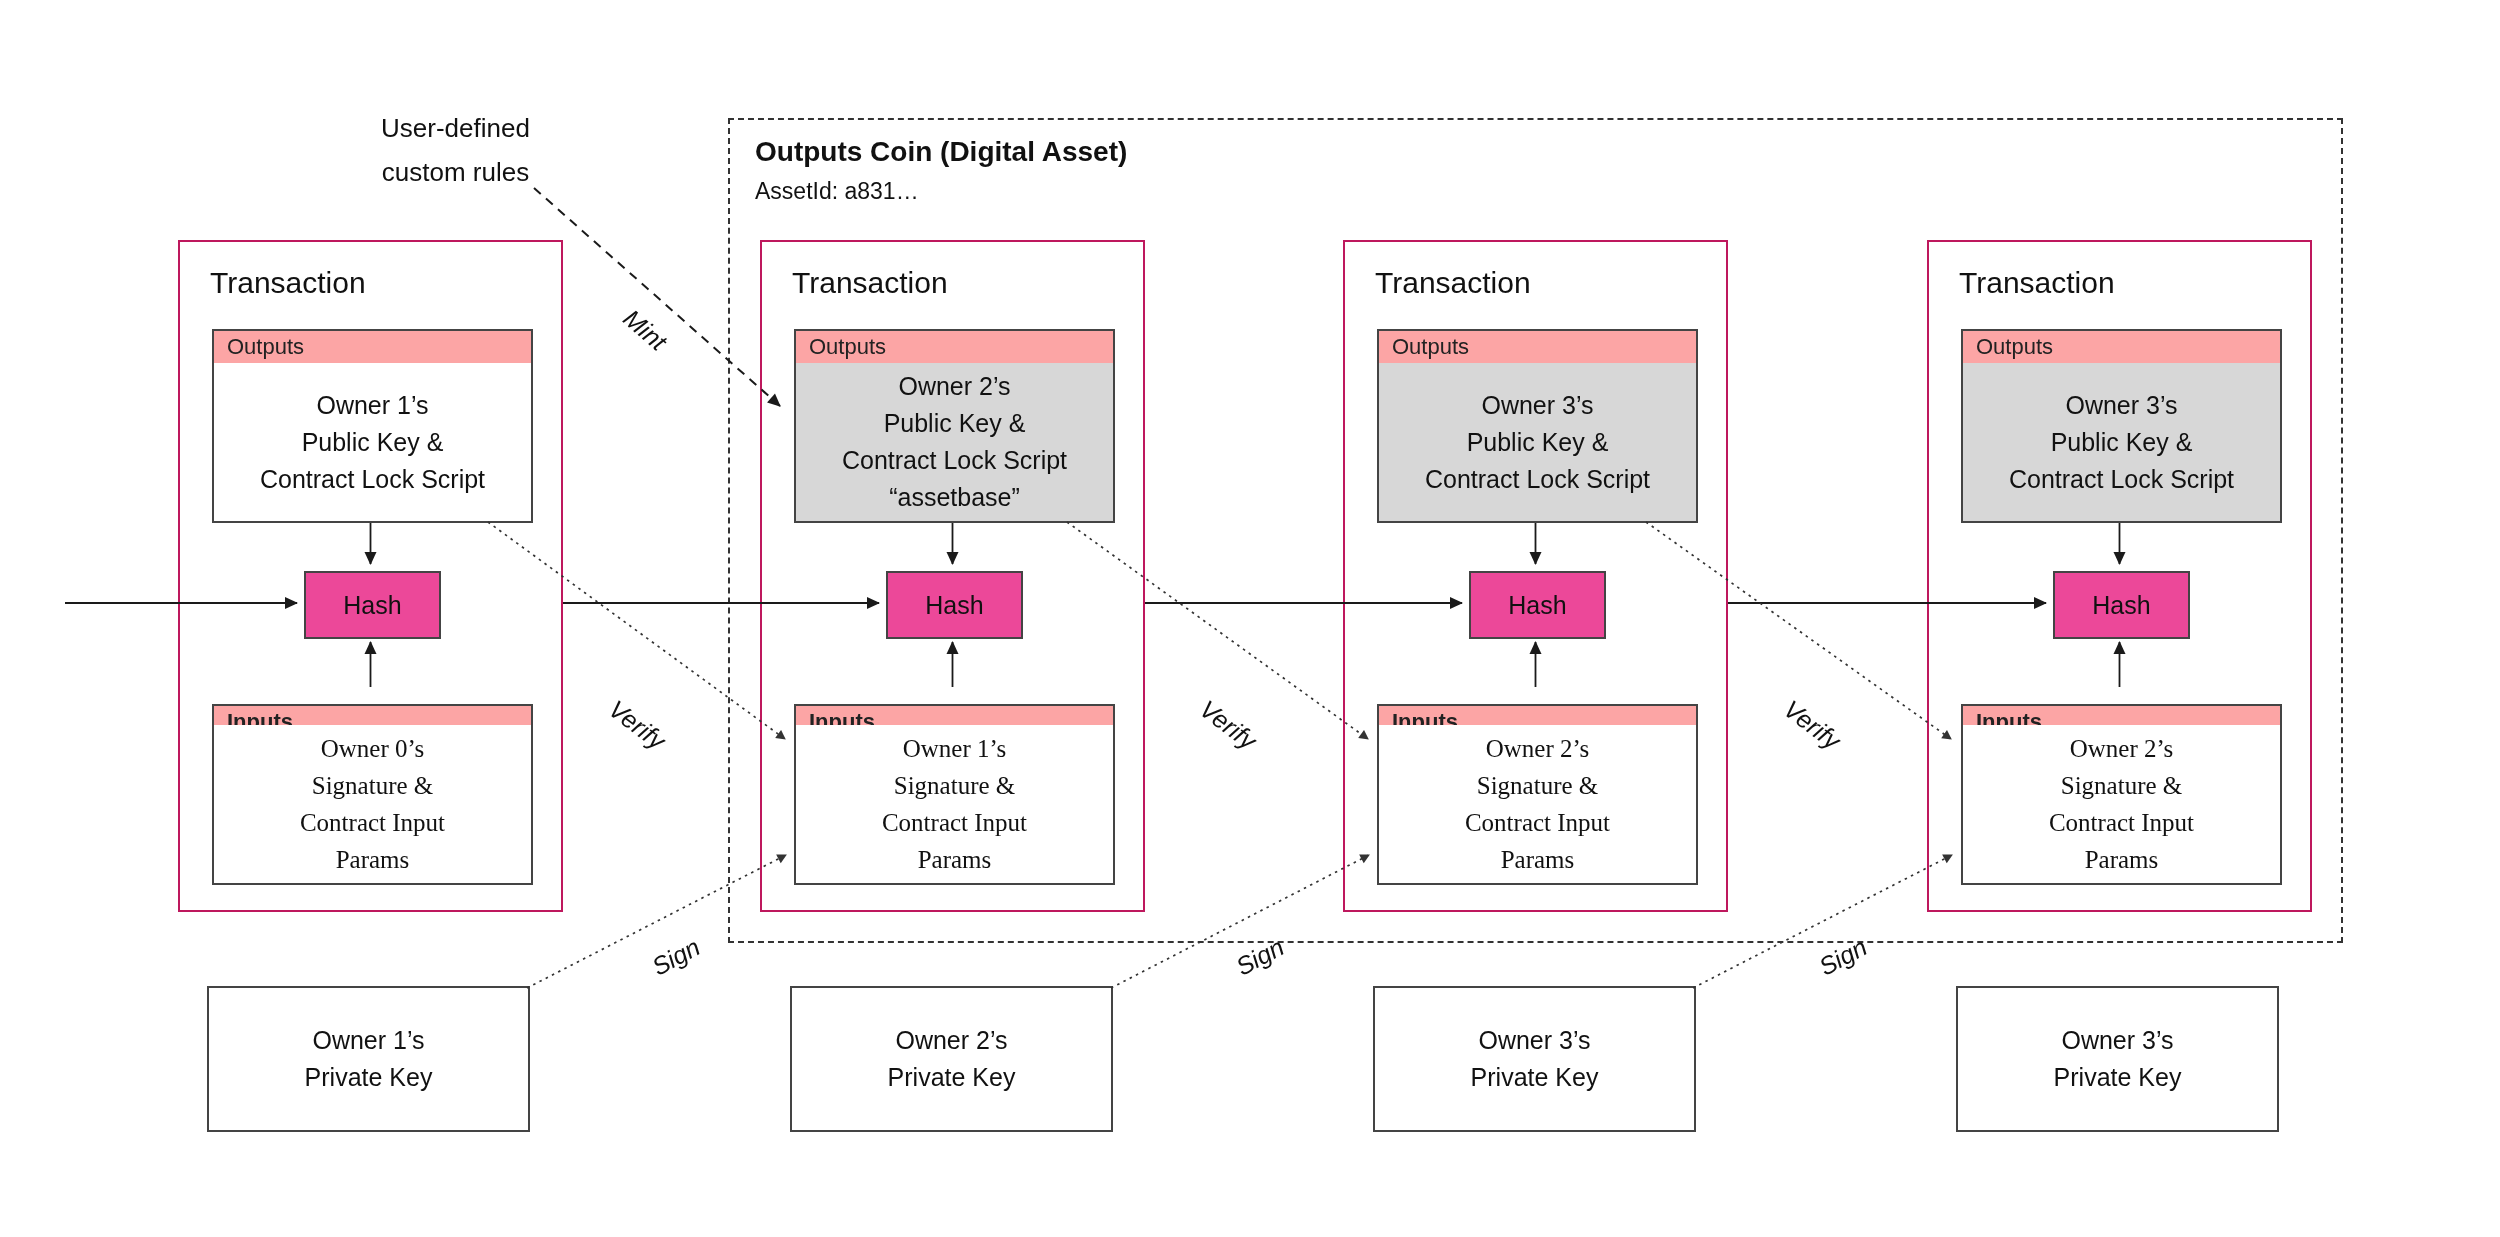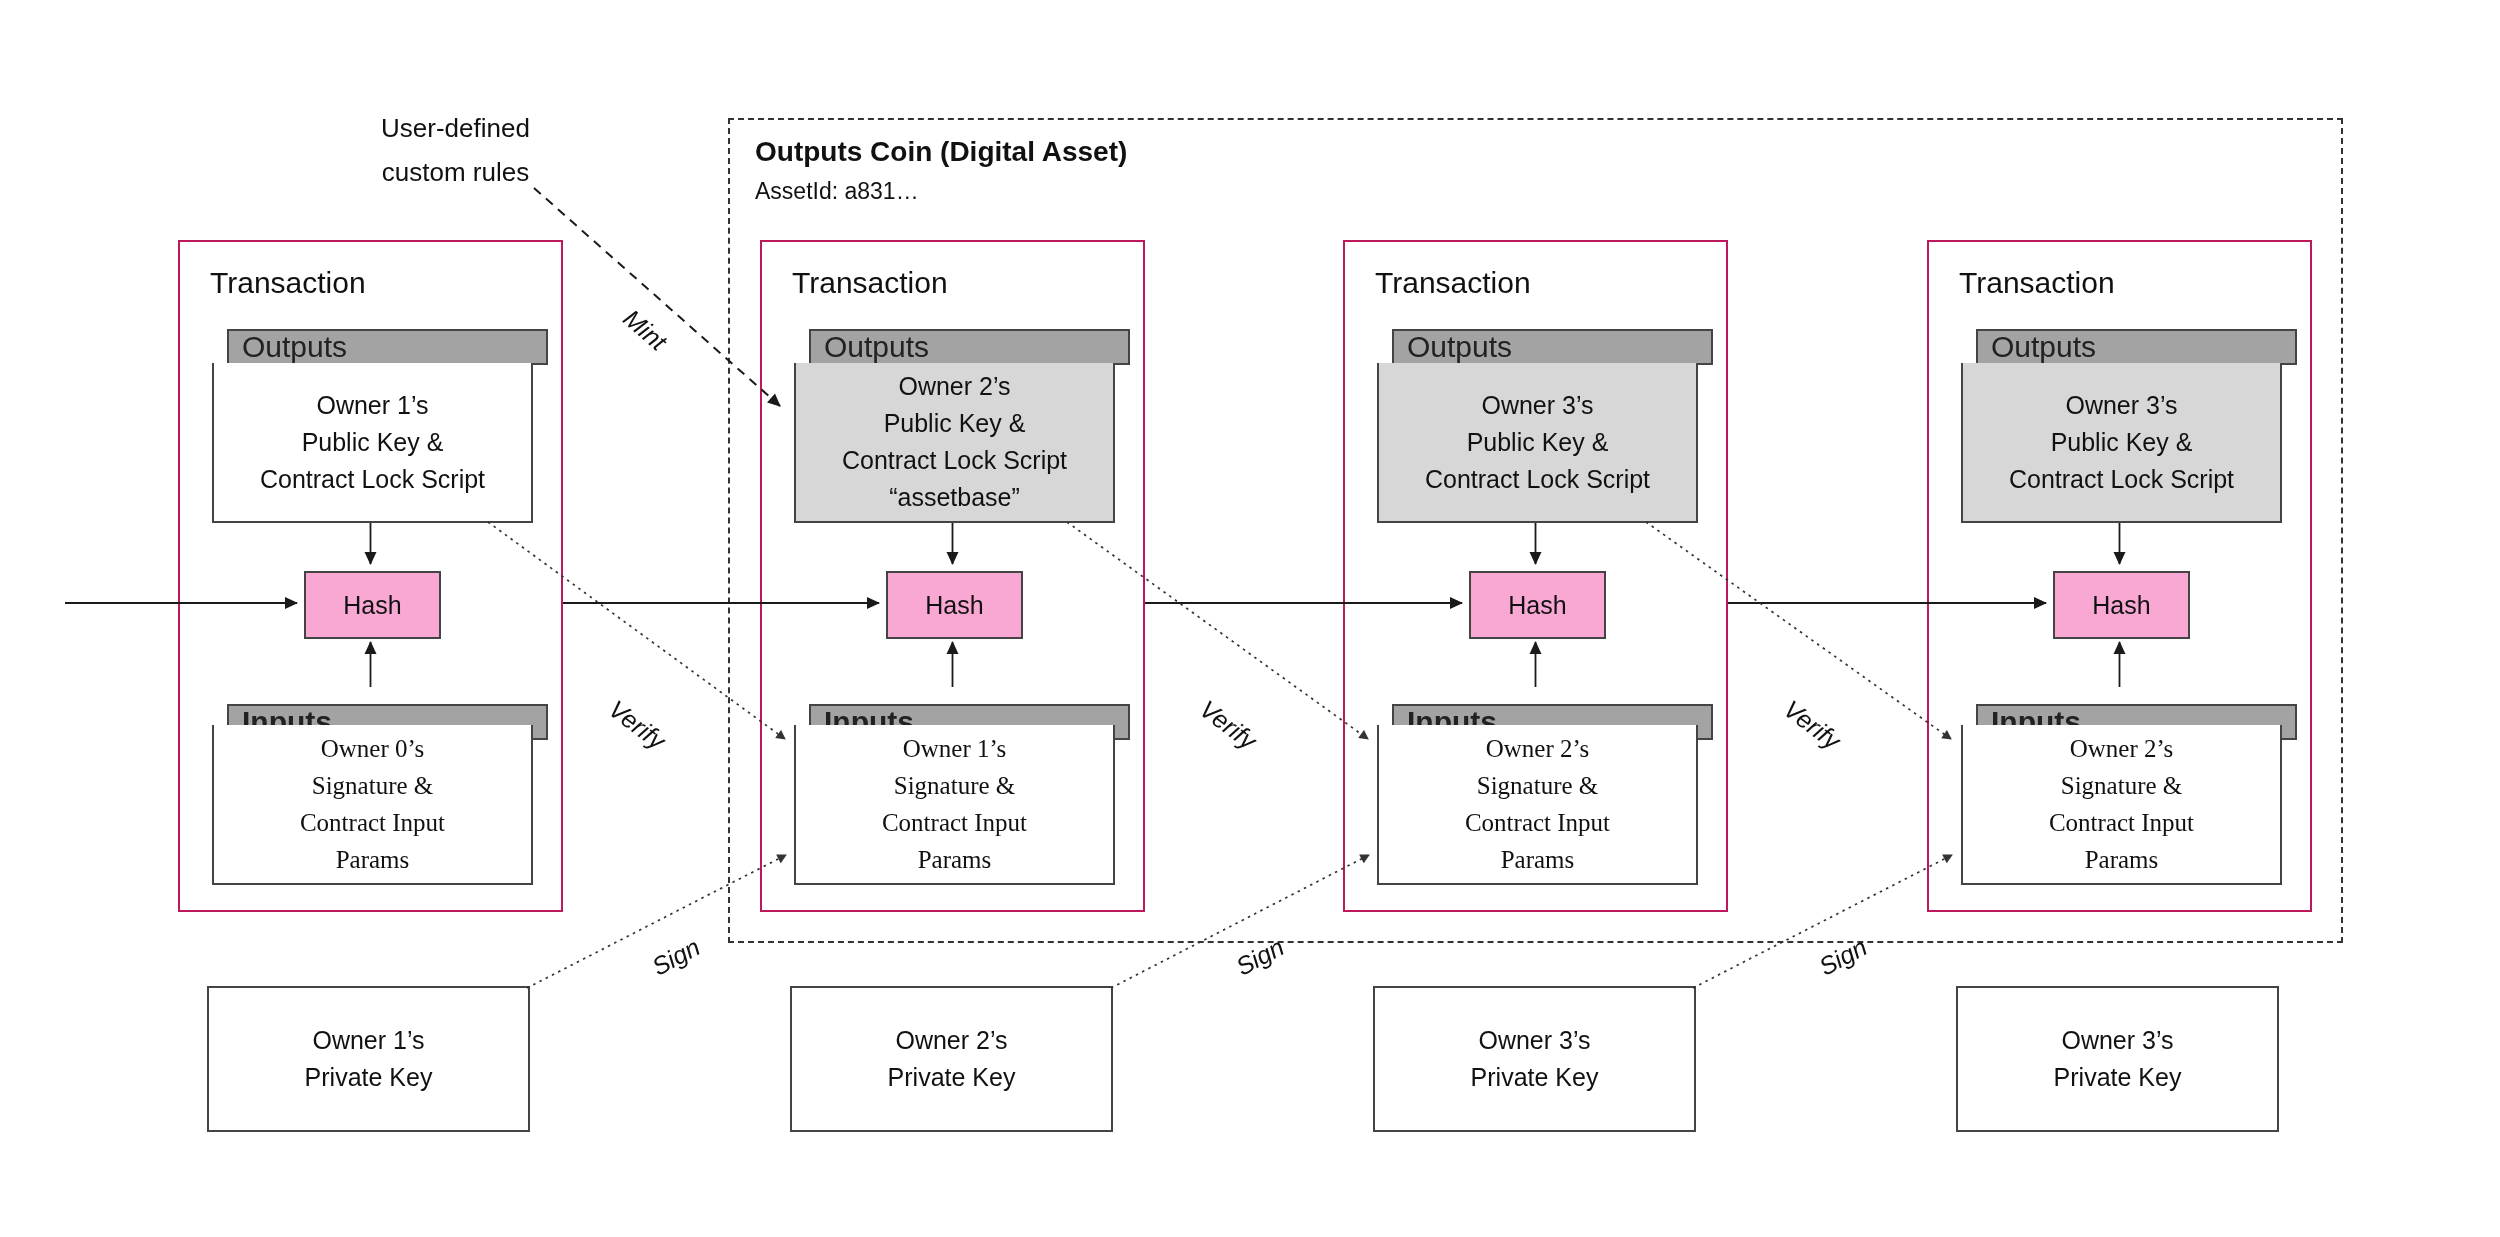--- a/index.html
+++ b/index.html
@@ -3,31 +3,31 @@
 <meta charset="utf-8">
 <style>
   html,body{margin:0;padding:0;}
   body{
     width:2500px;height:1237px;position:relative;background:#ffffff;
     font-family:"Liberation Sans","DejaVu Sans",sans-serif;color:#111;
     overflow:hidden;
   }
   .tx{position:absolute;top:240px;width:385px;height:672px;border:2px solid #be185d;background:#fff;box-sizing:border-box;}
   .tx-title{position:absolute;left:30px;top:24px;font-size:30px;color:#111;white-space:nowrap;}
-  .sec-header{position:absolute;left:32px;width:321px;height:36px;border:2px solid #444;background:#a3a3a3;
-    box-sizing:border-box;display:flex;align-items:center;padding-left:13px;font-size:30px;color:#222;margin-left:15px;}
+  .sec-header{position:absolute;left:32px;width:321px;height:36px;border:2px solid #444;background:#fca5a5;
+    box-sizing:border-box;display:flex;align-items:center;padding-left:13px;font-size:22px;color:#222;}
   .outputs-header{top:87px;}
   .inputs-header{top:462px;font-weight:bold;}
   .sec-box{position:absolute;left:32px;width:321px;height:160px;border:2px solid #444;border-top:none;background:#fff;
     box-sizing:border-box;display:flex;align-items:center;justify-content:center;text-align:center;
     font-size:25px;line-height:37px;white-space:pre-line;color:#111;}
   .outputs-box{top:121px;}
   .inputs-box{top:483px;font-family:Liberation Serif, serif;}
   .gray{background:#d7d7d7;}
-  .hash-box{position:absolute;left:124px;top:329px;width:137px;height:68px;border:2px solid #444;background:#f9a8d4;
+  .hash-box{position:absolute;left:124px;top:329px;width:137px;height:68px;border:2px solid #444;background:#ec4899;
     box-sizing:border-box;display:flex;align-items:center;justify-content:center;font-size:25px;color:#111;}
   .pk{position:absolute;top:986px;width:323px;height:146px;border:2px solid #444;background:#fff;
     box-sizing:border-box;display:flex;align-items:center;justify-content:center;text-align:center;
     font-size:25px;line-height:37px;white-space:pre-line;color:#111;}
   .asset-group{position:absolute;left:728px;top:118px;width:1615px;height:825px;border:2.5px dashed #333;box-sizing:border-box;}
   .asset-title{position:absolute;left:25px;top:16px;font-size:28px;font-weight:bold;color:#111;white-space:nowrap;}
   .asset-id{position:absolute;left:25px;top:58px;font-size:23px;color:#111;white-space:nowrap;}
   .note{position:absolute;left:358px;top:106px;width:195px;text-align:center;font-size:26px;line-height:44px;color:#111;}
   .flabel{position:absolute;font-style:italic;font-size:25px;color:#111;white-space:nowrap;}
   svg.connectors{position:absolute;left:0;top:0;pointer-events:none;}

